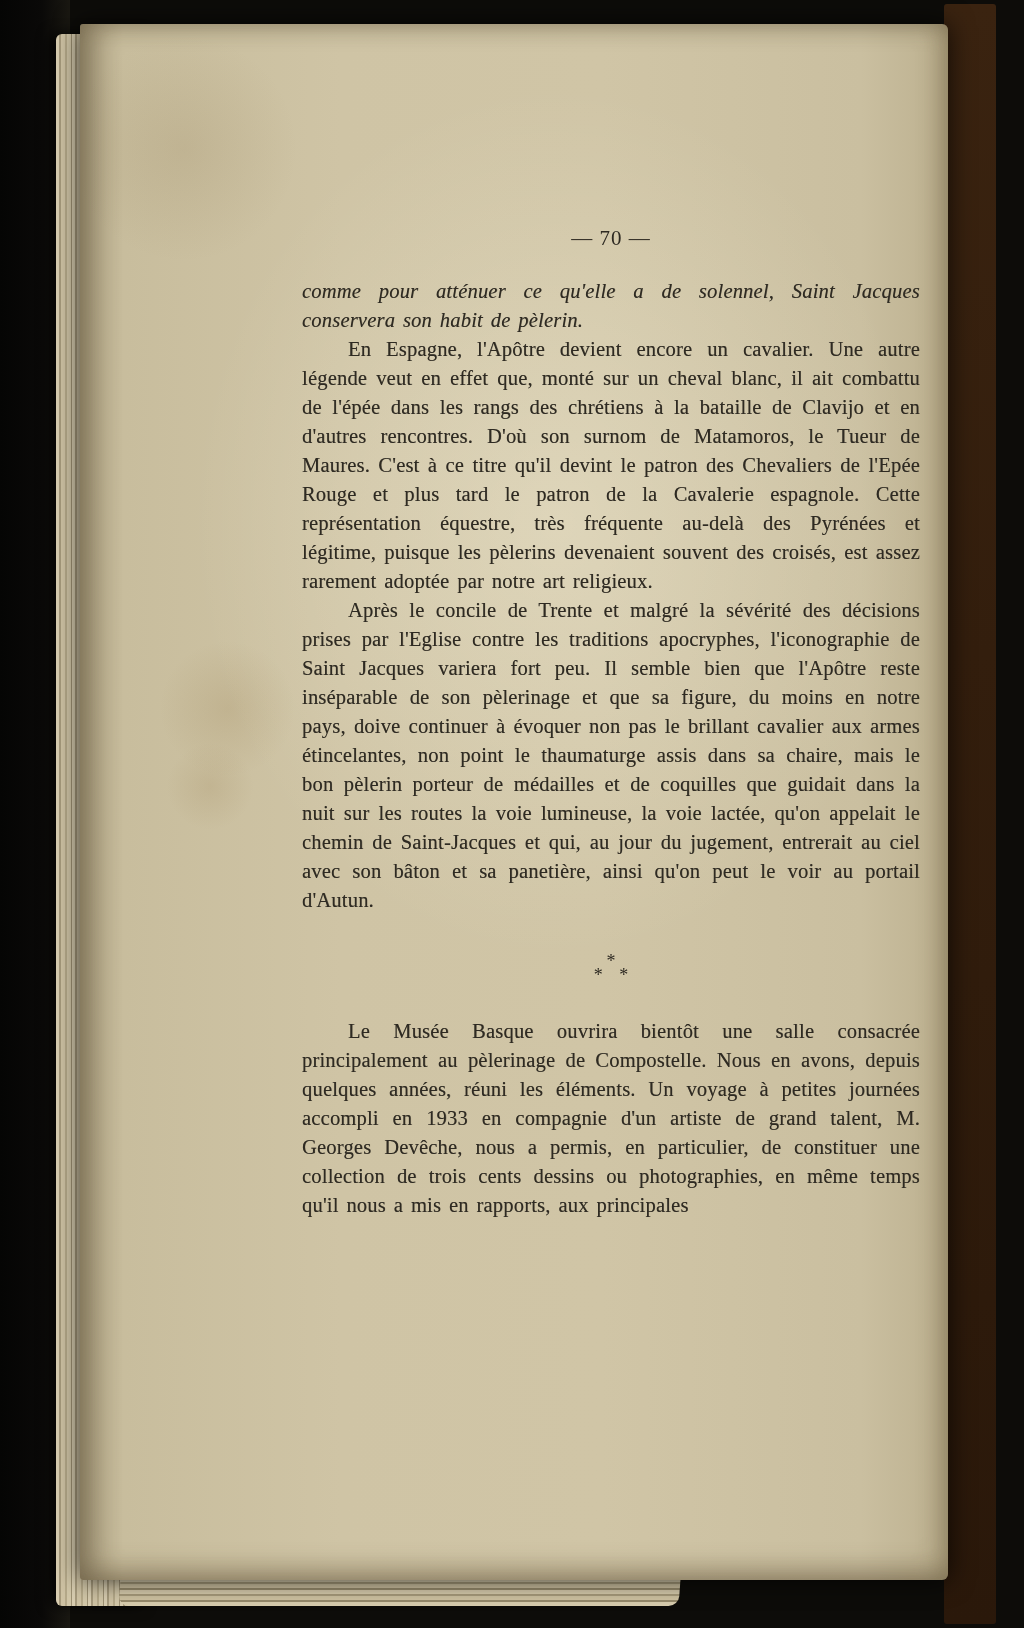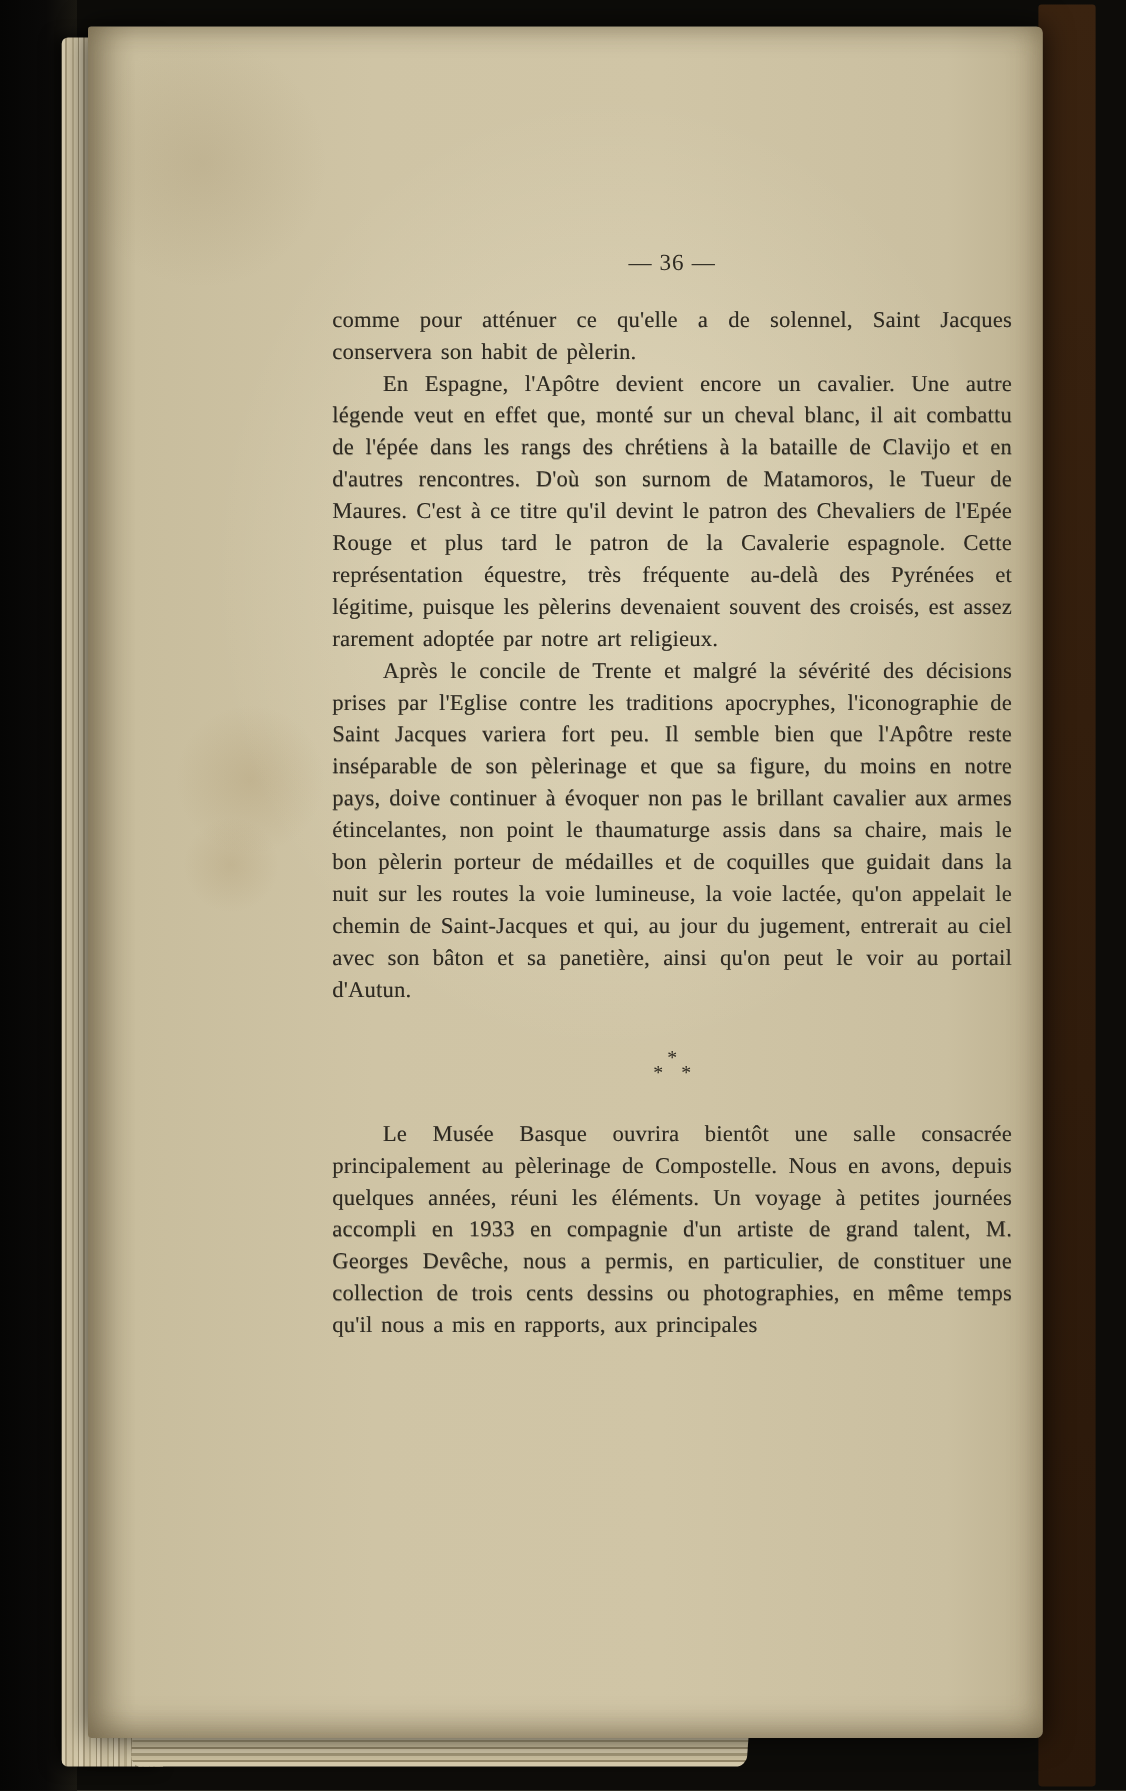--- a/index.html
+++ b/index.html
@@ -100,21 +100,21 @@
   .para {
     margin: 0;
     font-size: 20.5px;
     line-height: 29px;
     text-align: justify;
     text-indent: 46px;
     word-spacing: 2.5px;
     letter-spacing: 0.2px;
     text-shadow: 0.3px 0.3px 0.4px rgba(46,42,34,0.45);
   }
-  .para.no-indent { text-indent: 0; }
+  .para.no-indent { text-indent: 0; font-style: italic; }
 
   .asterism {
     margin: 40px 0 34px;
     text-align: center;
     font-size: 18px;
     color: #2e2a22;
   }
   .asterism .ast-top {
     display: block;
     line-height: 12px;
@@ -130,21 +130,21 @@
 <body>
 
 <div class="gutter-shadow"></div>
 <div class="cover-edge"></div>
 <div class="page-stack-left"></div>
 <div class="page-stack-bottom"></div>
 
 <div class="page">
   <div class="text-block">
 
-    <div class="page-number">— 36 —</div>
+    <div class="page-number">— 70 —</div>
 
     <p class="para no-indent">comme pour atténuer ce qu'elle a de solennel, Saint Jacques conservera son habit de pèlerin.</p>
 
     <p class="para">En Espagne, l'Apôtre devient encore un cavalier. Une autre légende veut en effet que, monté sur un cheval blanc, il ait combattu de l'épée dans les rangs des chrétiens à la bataille de Clavijo et en d'autres rencontres. D'où son surnom de Matamoros, le Tueur de Maures. C'est à ce titre qu'il devint le patron des Chevaliers de l'Epée Rouge et plus tard le patron de la Cavalerie espagnole. Cette représentation équestre, très fréquente au-delà des Pyrénées et légitime, puisque les pèlerins devenaient souvent des croisés, est assez rarement adoptée par notre art religieux.</p>
 
     <p class="para">Après le concile de Trente et malgré la sévérité des décisions prises par l'Eglise contre les traditions apocryphes, l'iconographie de Saint Jacques variera fort peu. Il semble bien que l'Apôtre reste inséparable de son pèlerinage et que sa figure, du moins en notre pays, doive continuer à évoquer non pas le brillant cavalier aux armes étincelantes, non point le thaumaturge assis dans sa chaire, mais le bon pèlerin porteur de médailles et de coquilles que guidait dans la nuit sur les routes la voie lumineuse, la voie lactée, qu'on appelait le chemin de Saint-Jacques et qui, au jour du jugement, entrerait au ciel avec son bâton et sa panetière, ainsi qu'on peut le voir au portail d'Autun.</p>
 
     <div class="asterism">
       <span class="ast-top">*</span>
       <span class="ast-bottom">* *</span>

